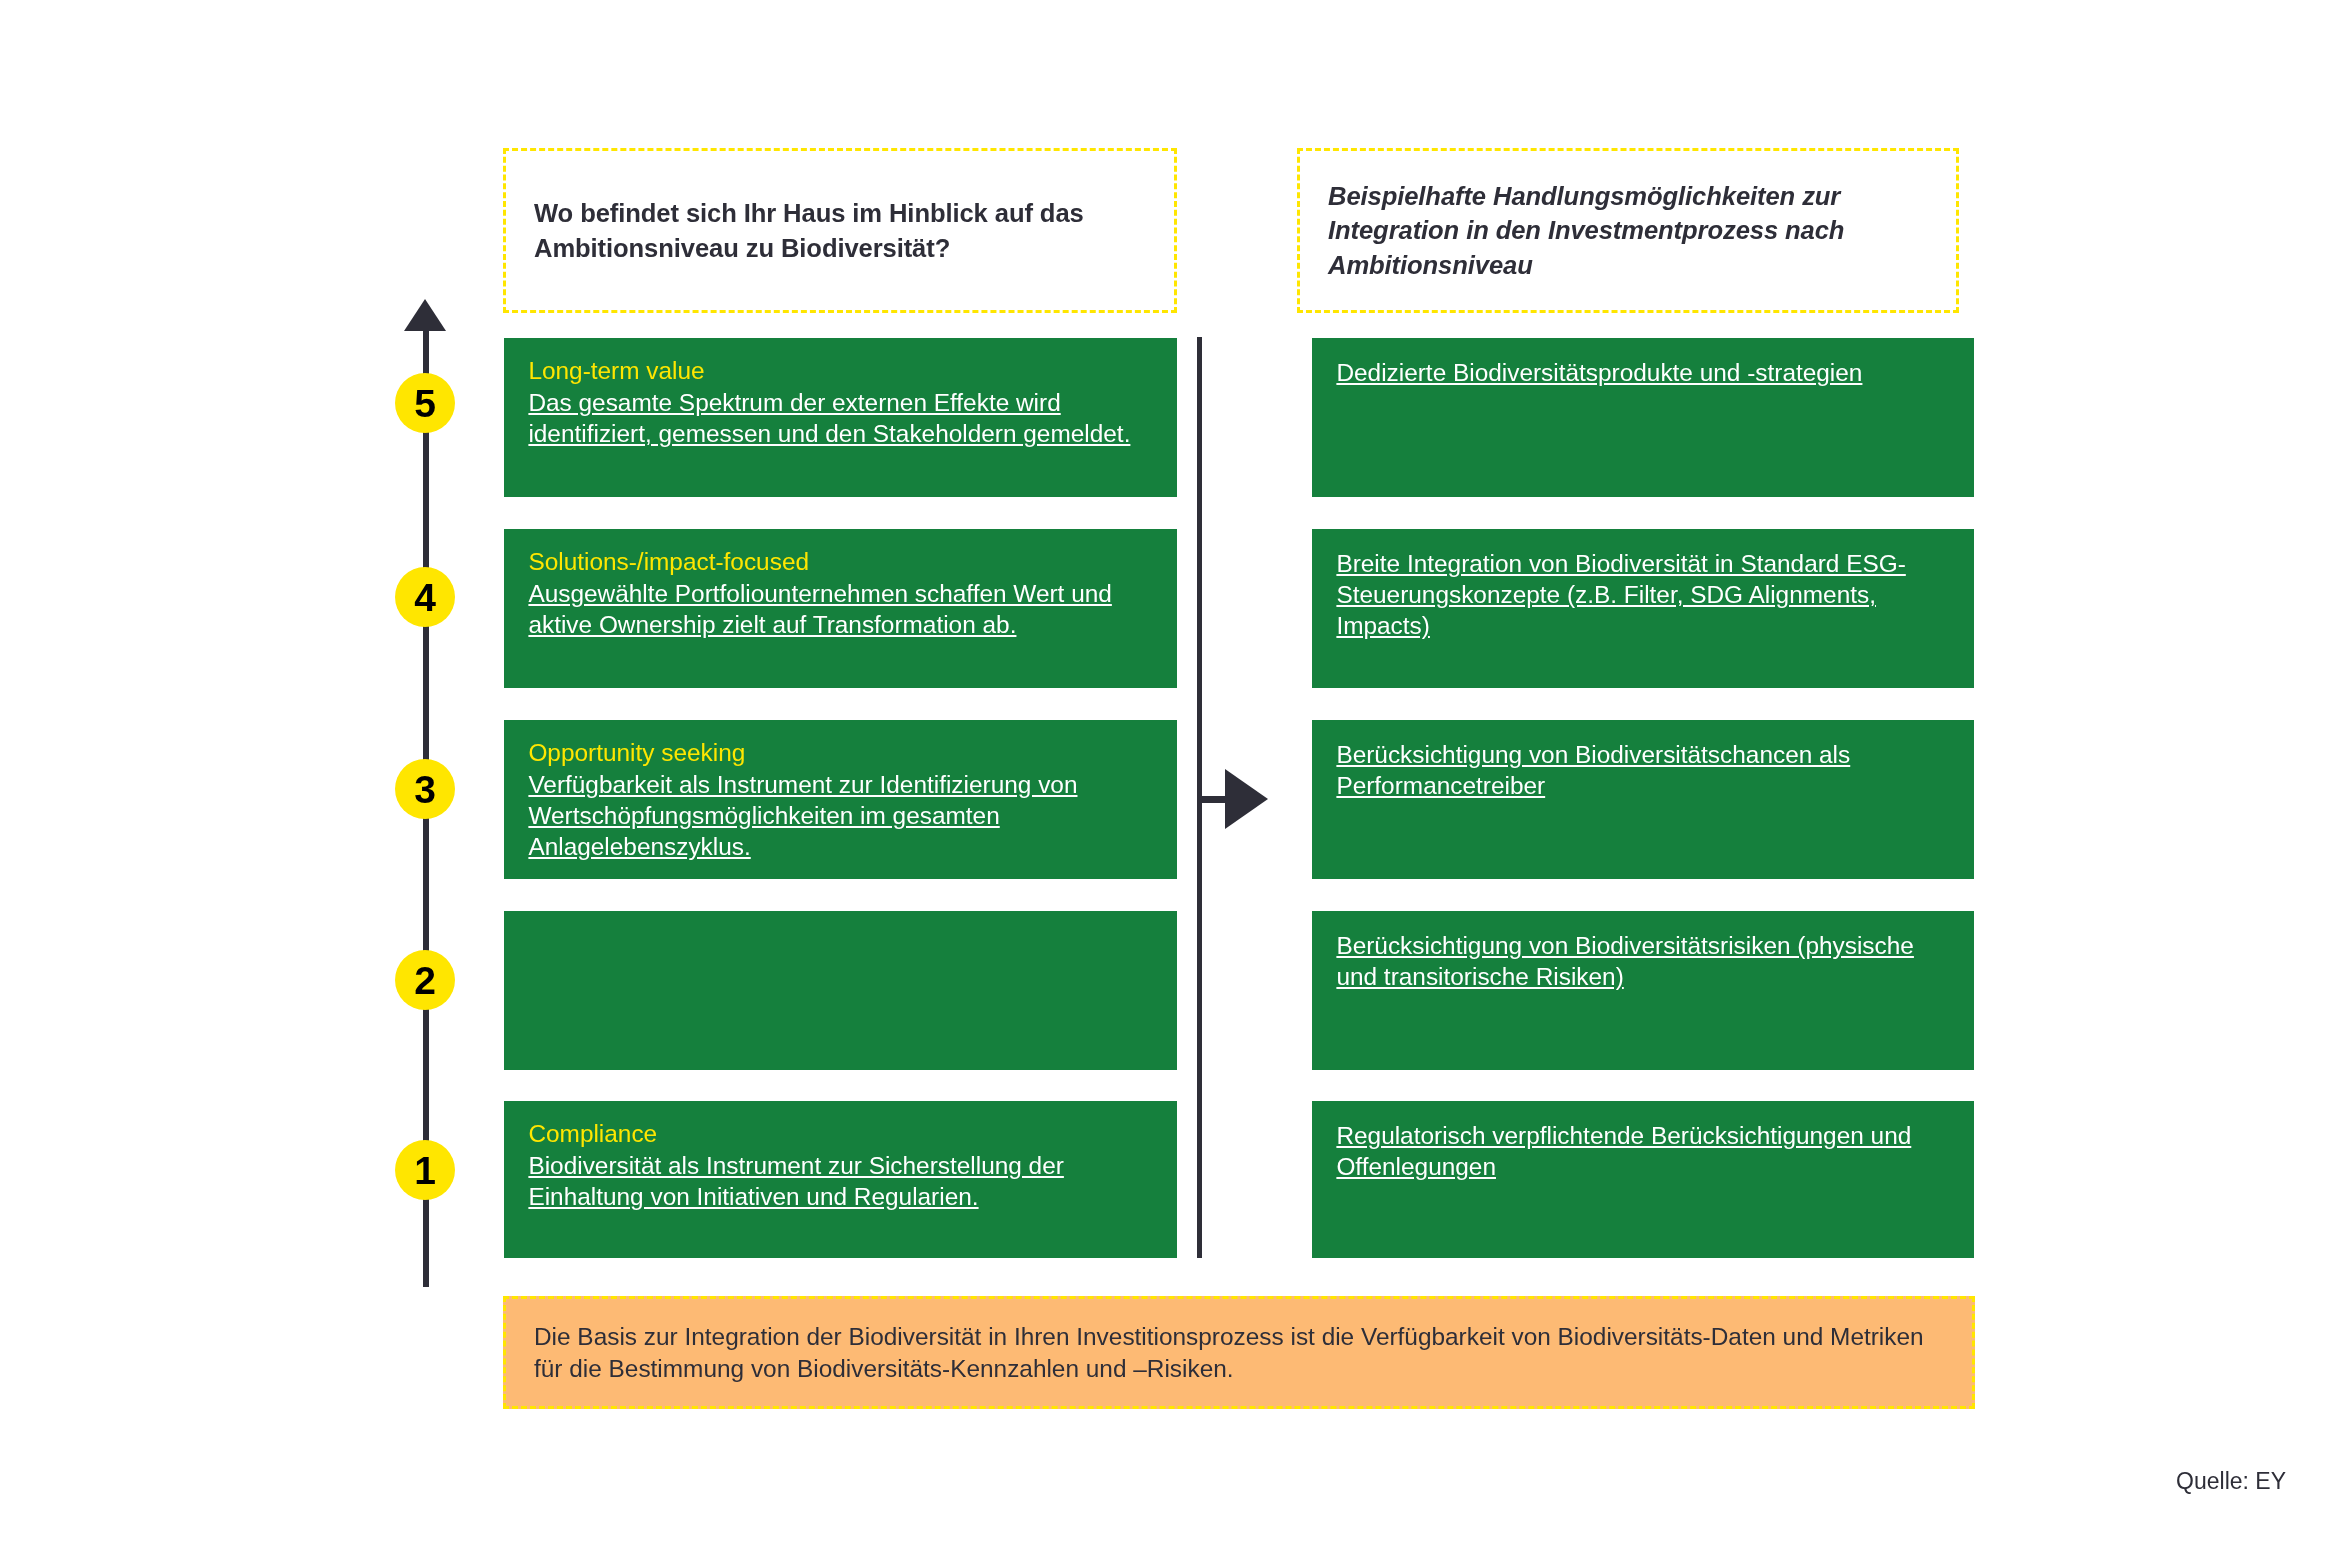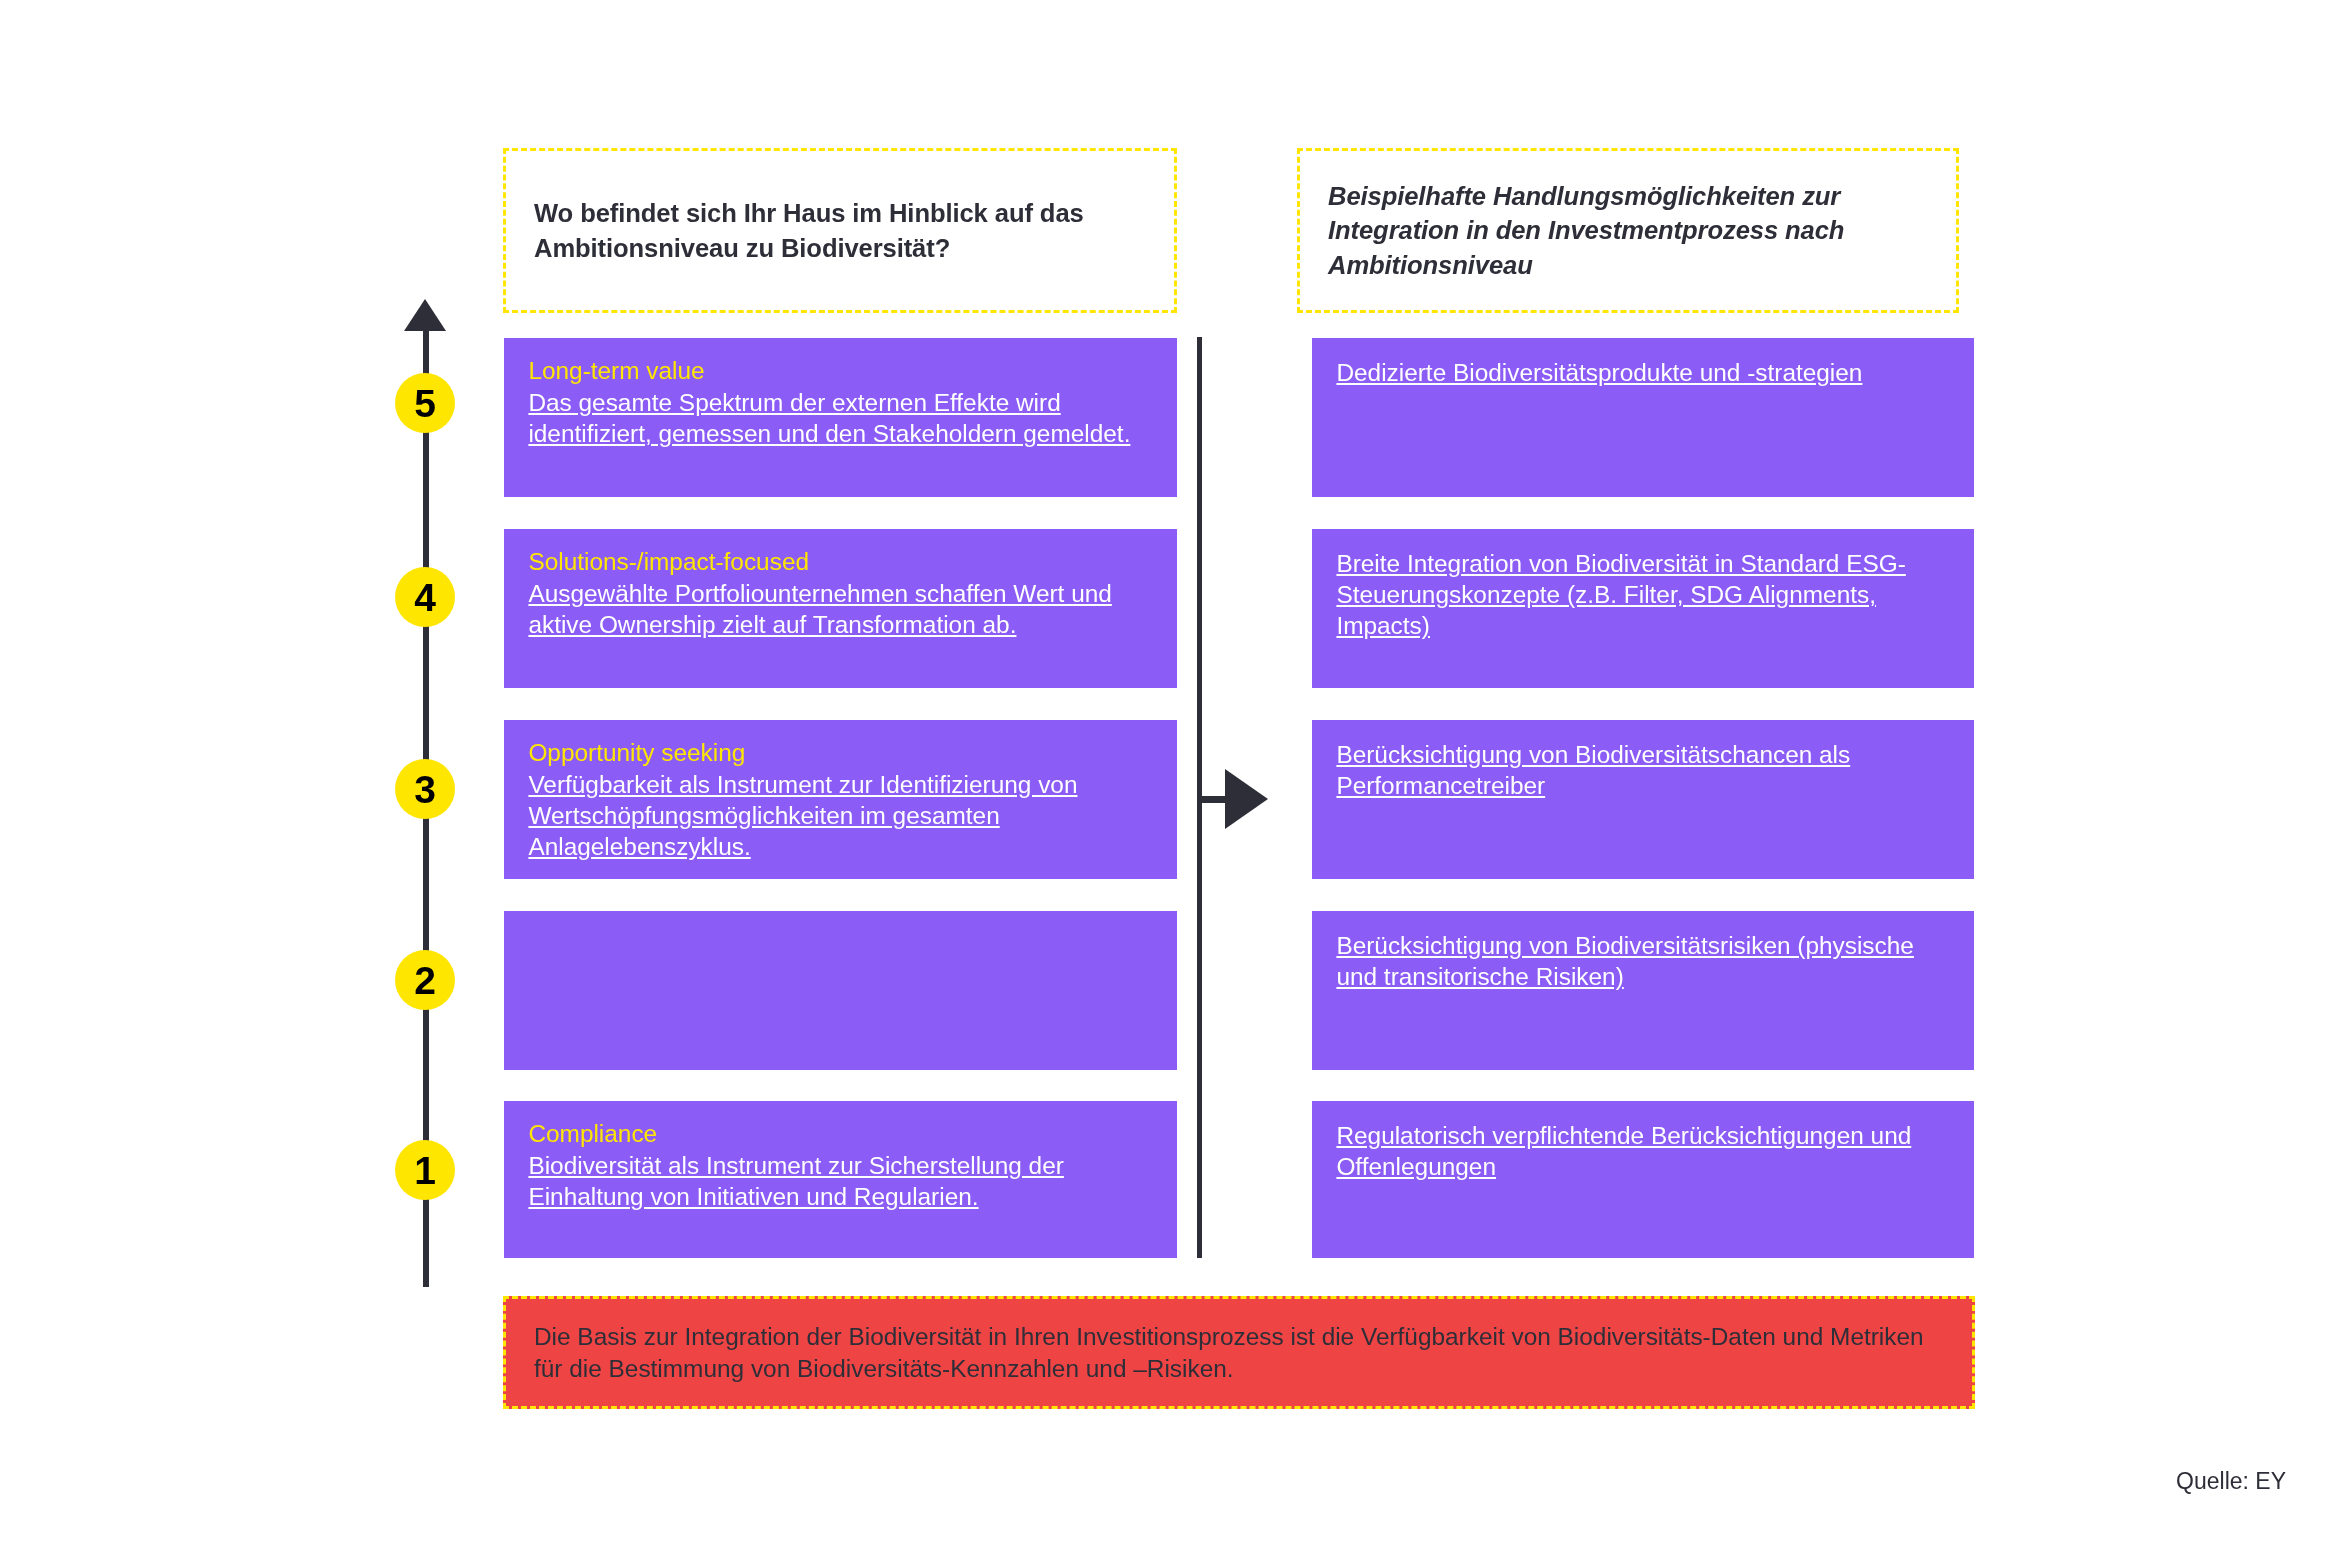--- a/index.html
+++ b/index.html
@@ -104,21 +104,21 @@
     font-weight: bold;
     display: flex;
     align-items: center;
     justify-content: center;
     line-height: 1;
   }
 
   
   .card {
     position: absolute;
-    background: #8b5cf6;
+    background: #15803d;
     box-sizing: border-box;
     padding: 19px 24.4px 12.2px 24.4px;
   }
   .card-title {
     color: #FFE600;
     font-size: 24.4px;
     line-height: 1.18;
     margin: 0 0 1.2px 0;
     white-space: nowrap;
   }
@@ -134,21 +134,21 @@
 
   
   #callout-footer {
     position: absolute;
     left: 503px;
     top: 1296px;
     width: 1472px;
     height: 113px;
     border: 3px dashed #FFE600;
     box-sizing: border-box;
-    background: #ef4444;
+    background: #fdba74;
     display: flex;
     align-items: center;
   }
   #callout-footer .footer-text {
     padding: 0 28px;
     color: #2E2E38;
     font-size: 24.4px;
     line-height: 1.30;
     margin: 0;
   }

